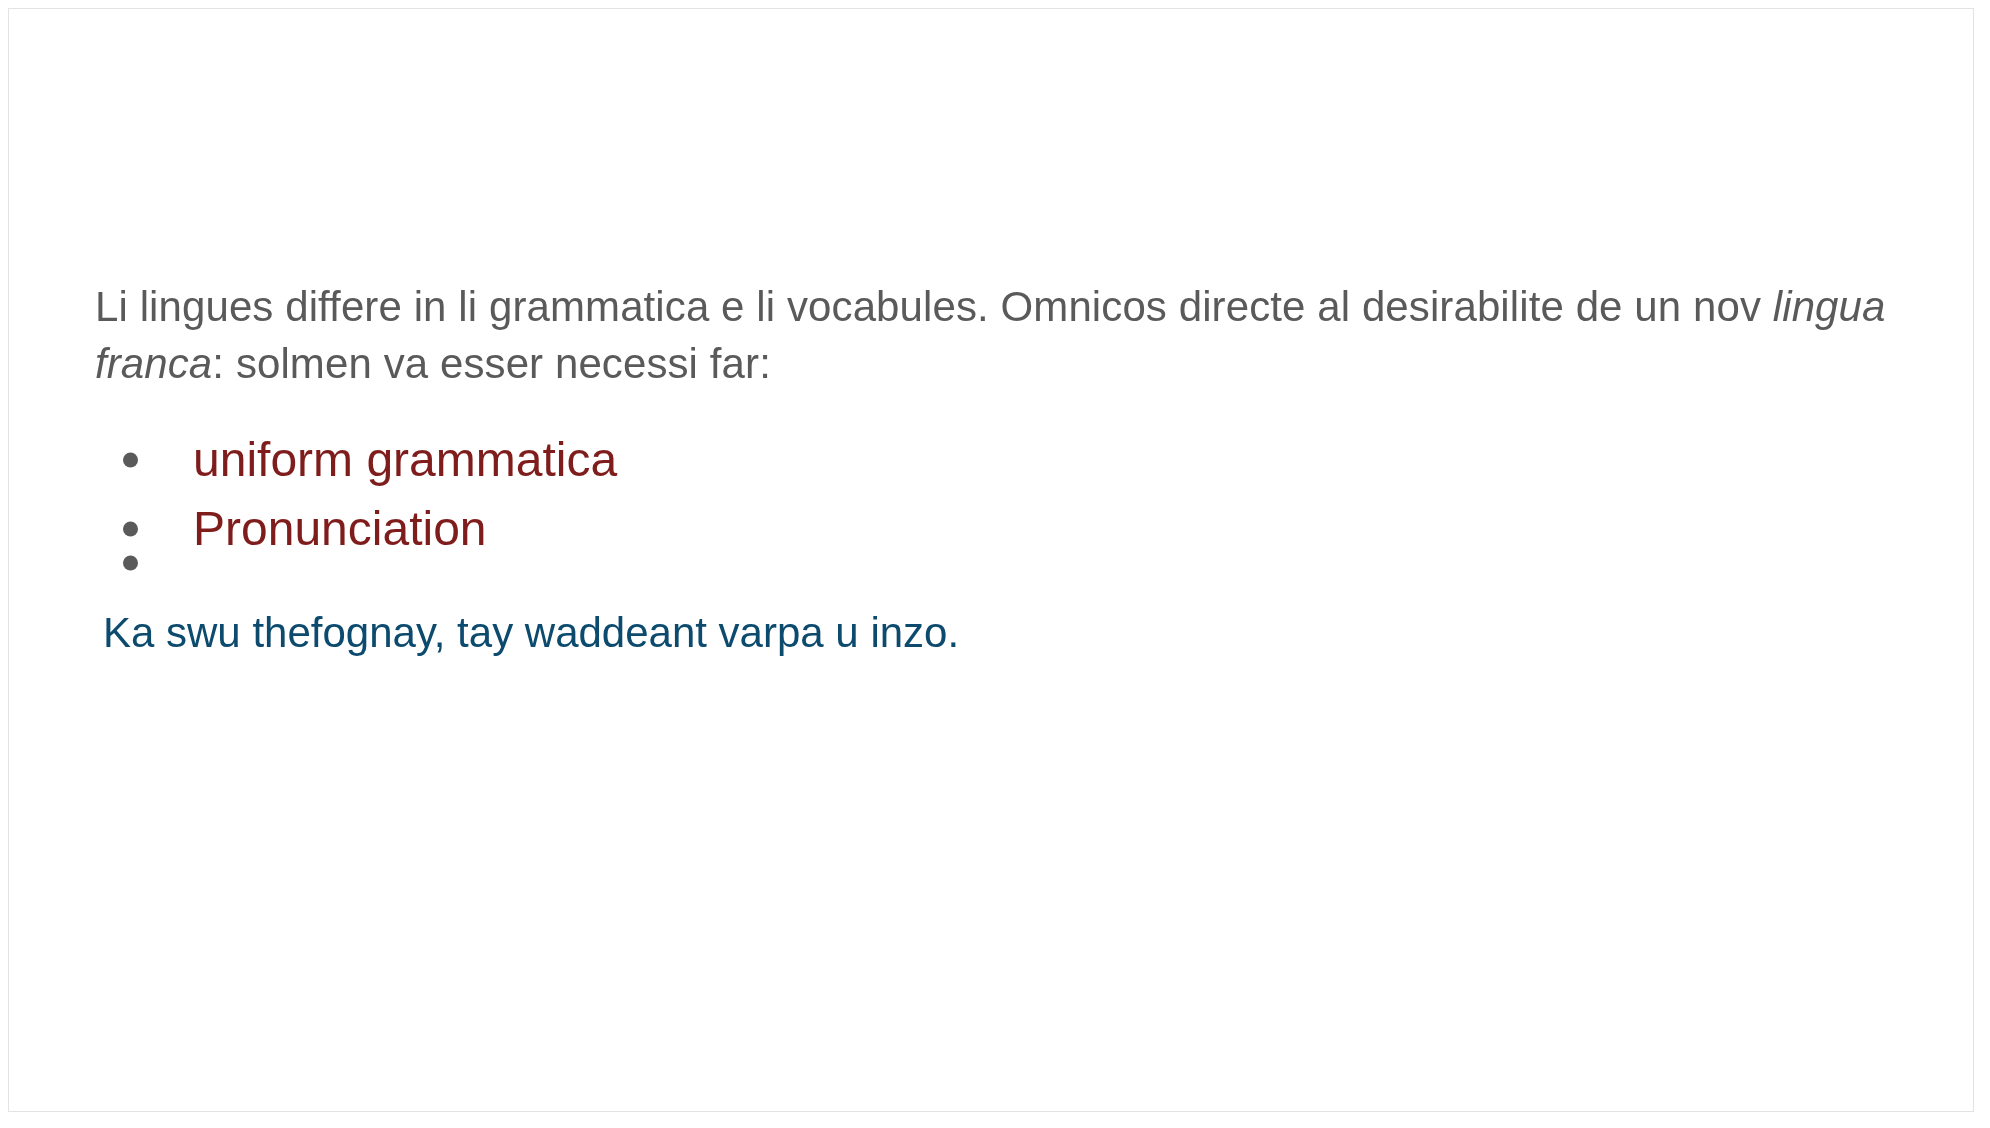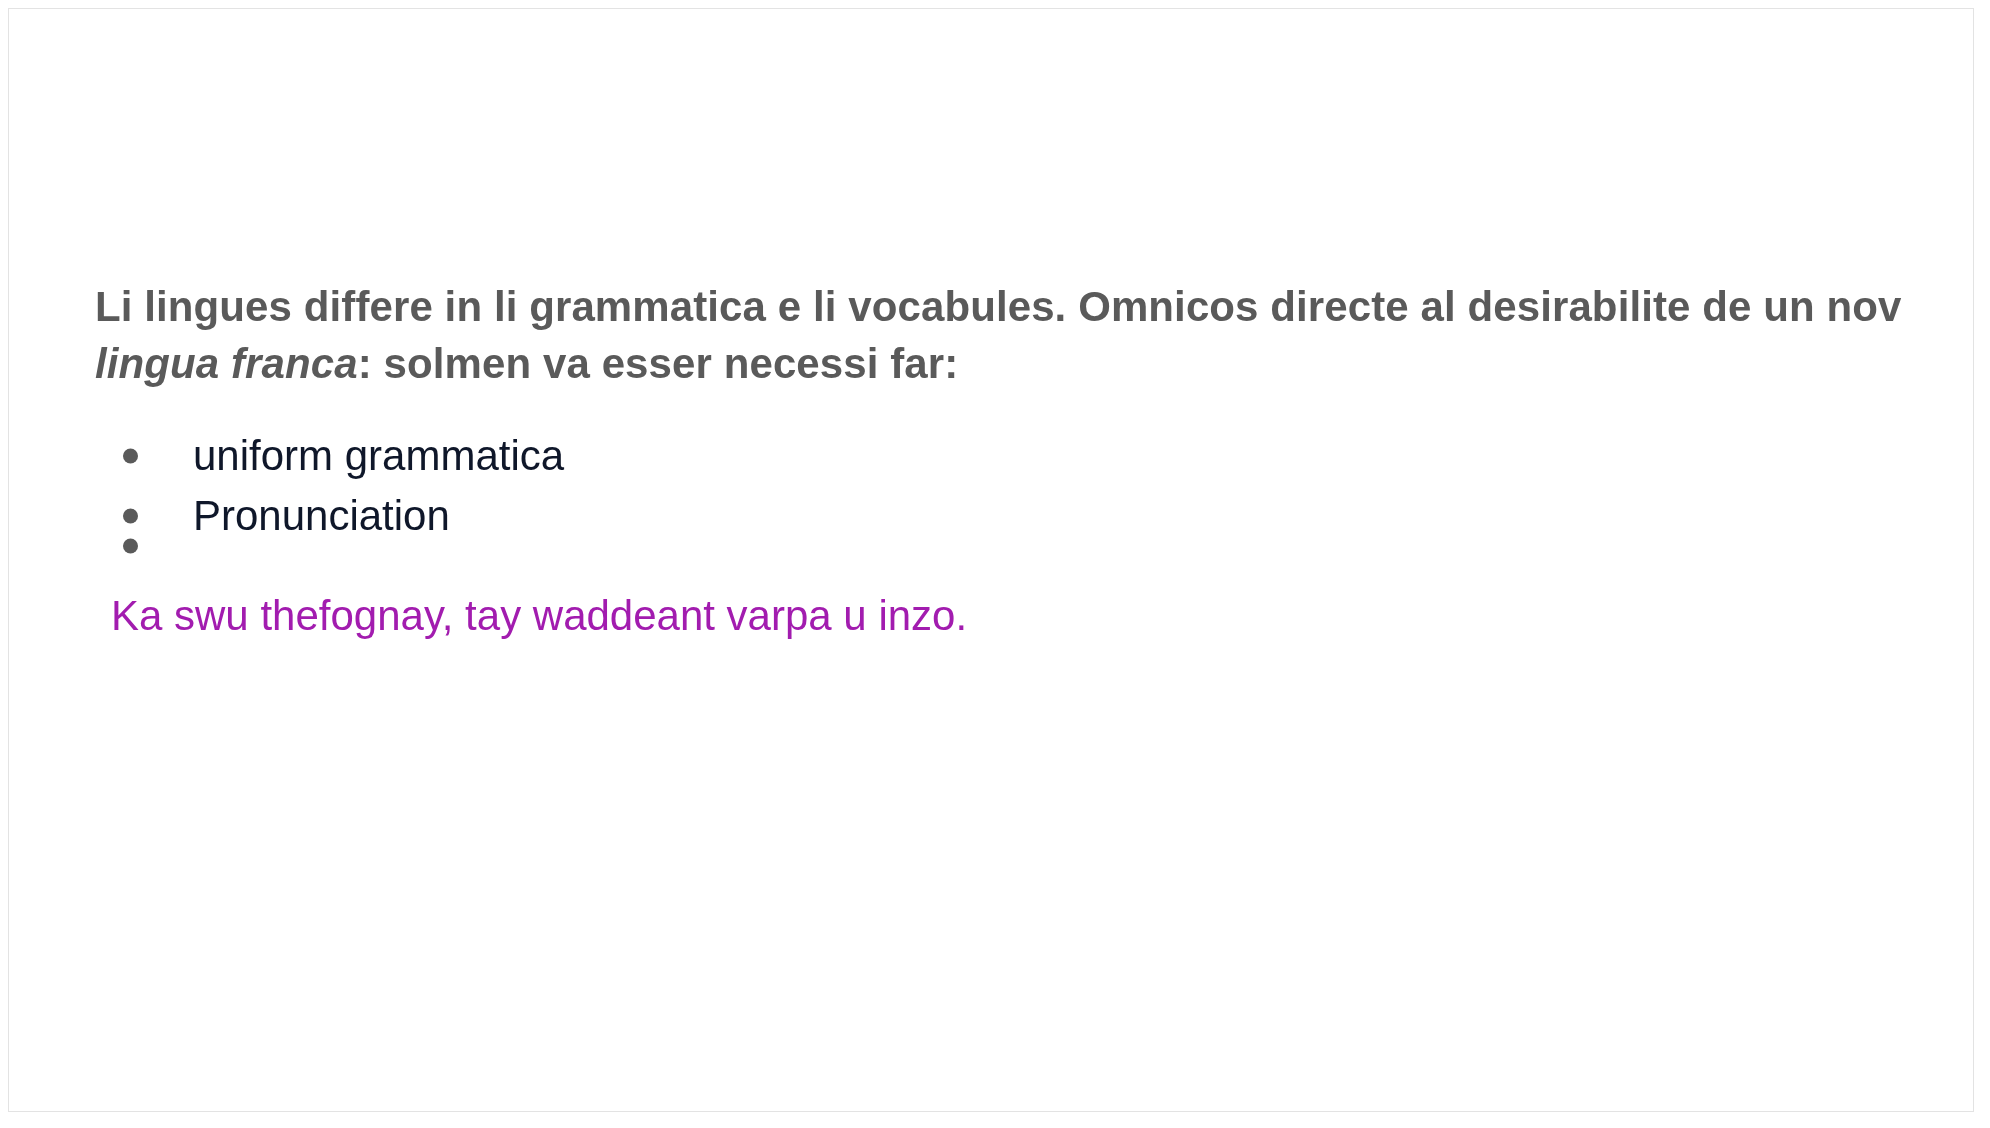--- a/index.html
+++ b/index.html
@@ -28,55 +28,55 @@
     position: absolute;
     left: 86px;
     top: 270px;
     width: 1810px;
   }
   .paragraph {
     font-size: 42px;
     line-height: 1.35;
     color: #5a5a5a;
     margin: 0 0 34px 0;
-    font-weight: 700;
+    font-weight: 400;
     letter-spacing: 0.1px;
   }
   .paragraph em {
     font-style: italic;
   }
   .bullet-list {
     margin: 0 0 42px 0;
     padding: 0;
     list-style: none;
   }
   .bullet-list li {
     position: relative;
-    font-size: 42px;
+    font-size: 48px;
     line-height: 1.42;
-    color: #0f172a;
+    color: #7f1d1d;
     padding-left: 98px;
     margin: 0;
   }
   .bullet-list li .bullet-dot {
     position: absolute;
     left: 28px;
     top: 50%;
     transform: translateY(-50%);
     width: 15px;
     height: 15px;
     border-radius: 50%;
     background: #5a5a5a;
     display: block;
   }
   .closing {
     font-size: 42px;
     line-height: 1.35;
-    color: #a21caf;
-    margin: 16px;
+    color: #0c4a6e;
+    margin: 8px;
   }
 </style>
 </head>
 <body>
 
 <div class="slide-canvas">
   <div class="content-body">
 
     <p class="paragraph"><span>Li lingues differe in li grammatica e li vocabules. Omnicos directe al desirabilite de un nov </span><em>lingua franca</em><span>: solmen va esser necessi far:</span></p>
 

